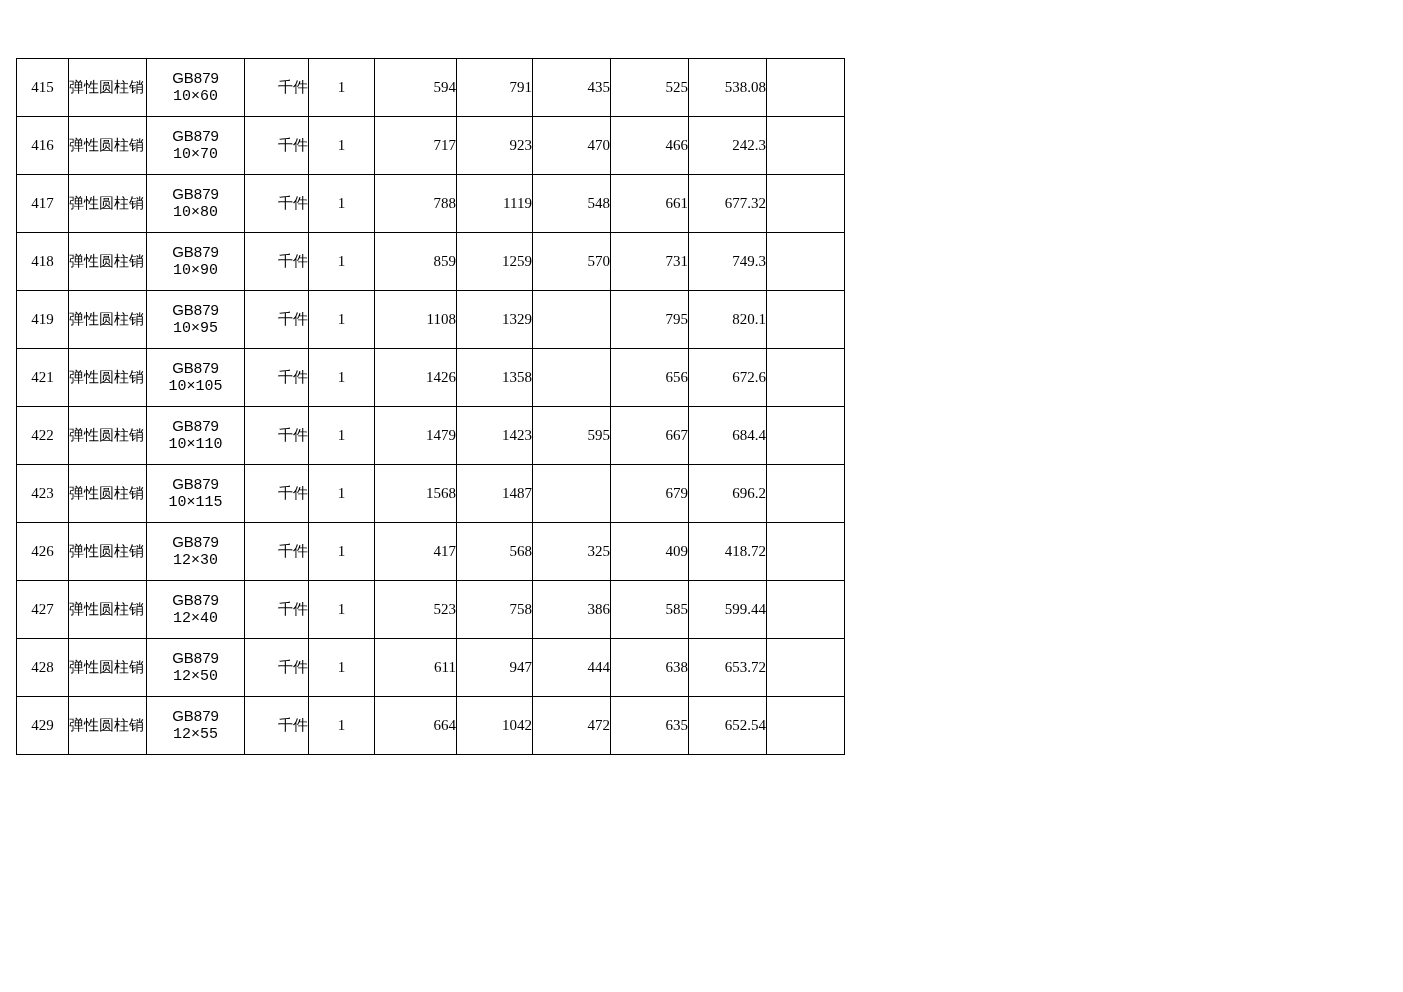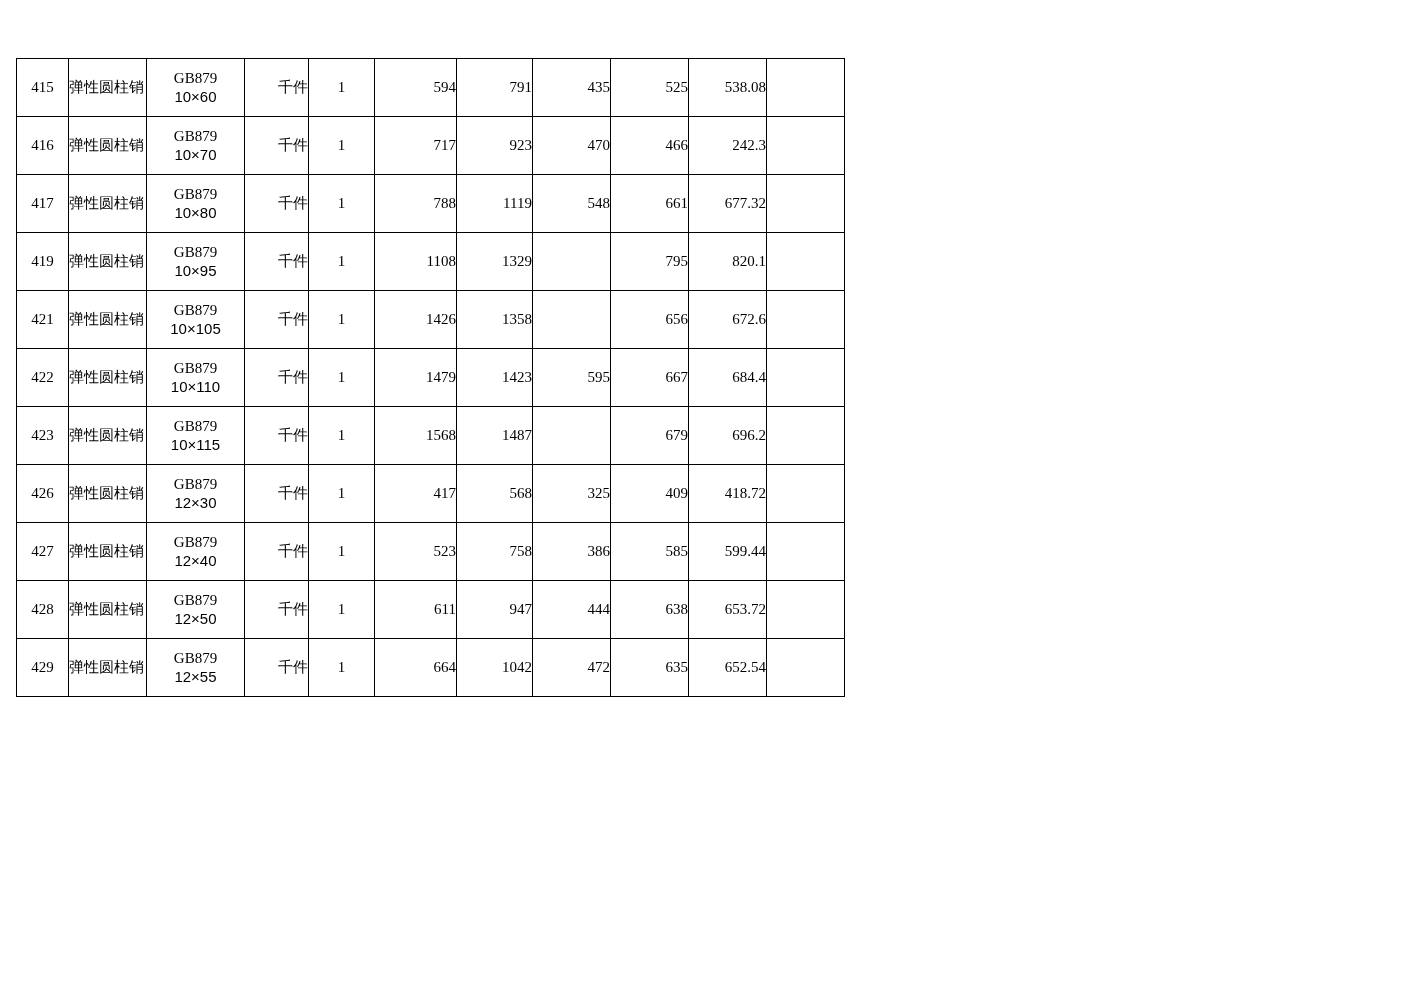--- a/index.html
+++ b/index.html
@@ -60,25 +60,25 @@
     padding: 0 4px;
     word-break: break-all;
   }
   .spec-cell {
     text-align: center;
     font-size: 14px;
     line-height: 1.35;
   }
   .spec-cell .spec-code {
     display: block;
-    font-family: Liberation Serif, serif;
+    font-family: Liberation Sans, sans-serif;
   }
   .spec-cell .spec-size {
     display: block;
-    font-family: Liberation Sans, sans-serif;
+    font-family: Liberation Mono, monospace;
   }
   .unit-cell {
     text-align: right;
     font-size: 14.5px;
   }
   .qty-cell {
     text-align: center;
     font-size: 14.5px;
   }
   .note-cell {
@@ -146,20 +146,36 @@
           <td class="unit-cell">千件</td>
           <td class="qty-cell">1</td>
           <td class="cell-right">788</td>
           <td class="cell-right">1119</td>
           <td class="cell-right">548</td>
           <td class="cell-right">661</td>
           <td class="cell-right">677.32</td>
           <td class="note-cell"></td>
         </tr>
         <tr>
+          <td class="cell-center">418</td>
+          <td class="name-cell">弹性圆柱销</td>
+          <td class="spec-cell">
+            <span class="spec-code">GB879</span>
+            <span class="spec-size">10×90</span>
+          </td>
+          <td class="unit-cell">千件</td>
+          <td class="qty-cell">1</td>
+          <td class="cell-right">859</td>
+          <td class="cell-right">1259</td>
+          <td class="cell-right">570</td>
+          <td class="cell-right">731</td>
+          <td class="cell-right">749.3</td>
+          <td class="note-cell"></td>
+        </tr>
+        <tr>
           <td class="cell-center">419</td>
           <td class="name-cell">弹性圆柱销</td>
           <td class="spec-cell">
             <span class="spec-code">GB879</span>
             <span class="spec-size">10×95</span>
           </td>
           <td class="unit-cell">千件</td>
           <td class="qty-cell">1</td>
           <td class="cell-right">1108</td>
           <td class="cell-right">1329</td>

